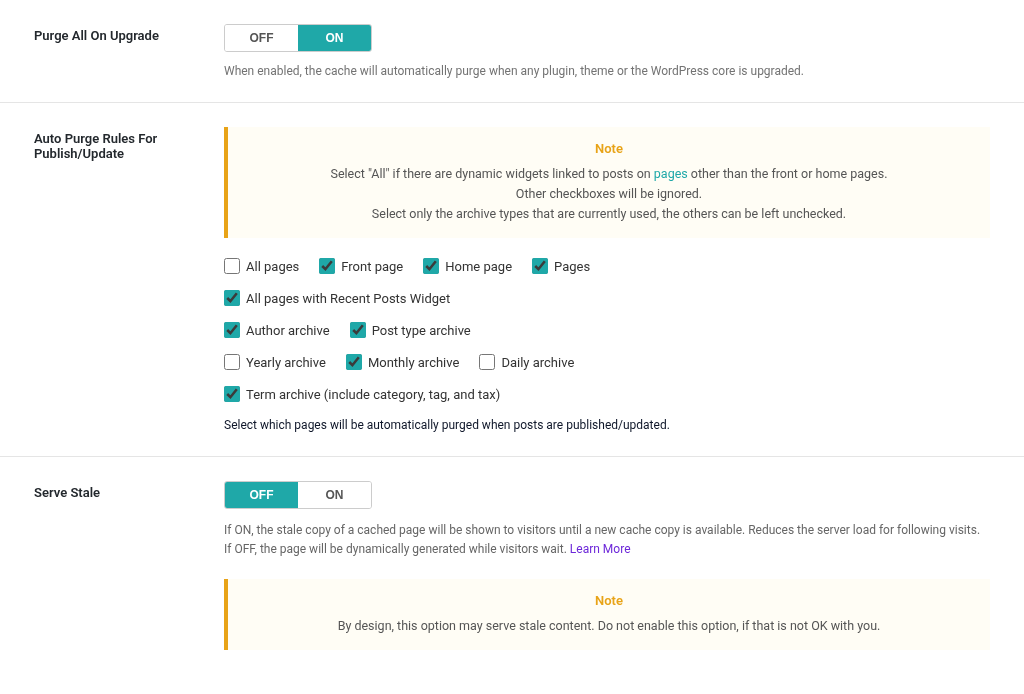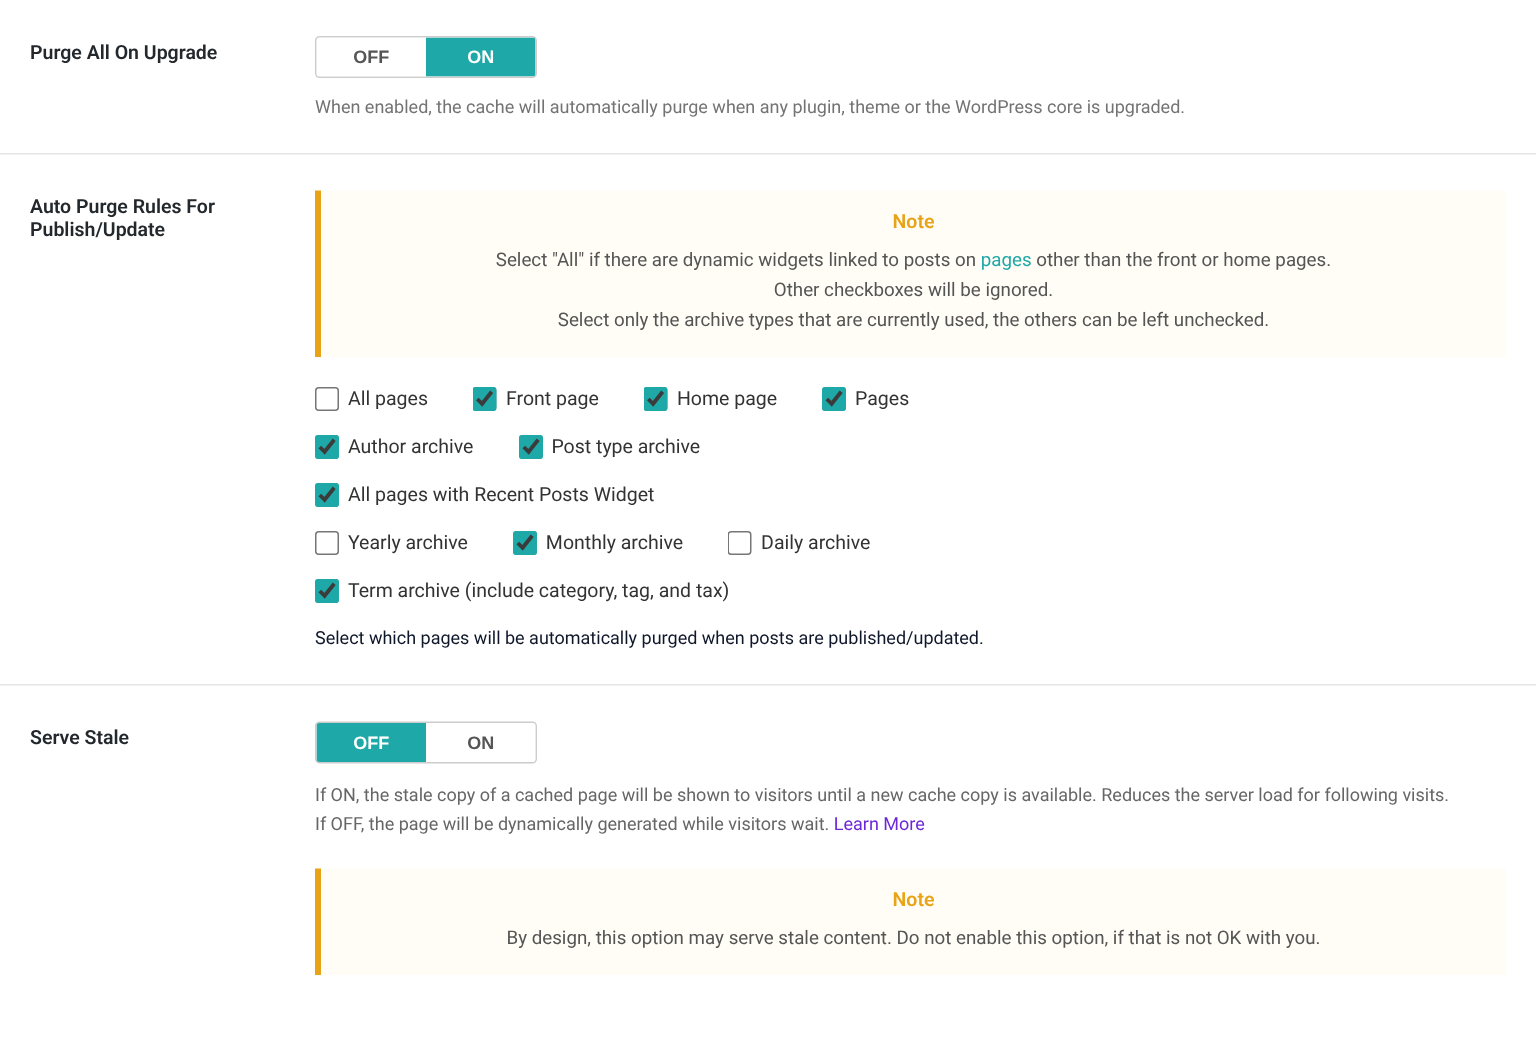--- a/index.html
+++ b/index.html
@@ -10,21 +10,21 @@
       color: #333;
     }
     .page-wrapper {
       background: #fff;
       max-width: 1024px;
       margin: 0 auto;
       padding: 0;
     }
     .settings-section {
       display: flex;
-      padding: 24px 20px;
+      padding: 24px 34px;
       border-bottom: 1px solid #e5e5e5;
     }
     .settings-label {
       width: 190px;
       min-width: 190px;
       font-weight: 600;
       font-size: 13px;
       color: #23282d;
       padding-top: 4px;
       padding-right: 20px;
@@ -89,21 +89,21 @@
       font-size: 12.5px;
       color: #555;
       line-height: 1.6;
     }
 
     
     .checkbox-row {
       display: flex;
       align-items: flex-start;
       flex-wrap: wrap;
-      gap: 12px;
+      gap: 2px;
       margin-bottom: 16px;
     }
     .checkbox-item {
       display: flex;
       align-items: center;
       gap: 6px;
       margin-right: 18px;
     }
     .checkbox-item label {
       font-size: 13px;
@@ -182,33 +182,33 @@
           <label for="home_page">Home page</label>
         </div>
         <div class="checkbox-item">
           <input type="checkbox" id="pages" checked="" style="">
           <label for="pages">Pages</label>
         </div>
       </div>
 
       <div class="checkbox-row">
         <div class="checkbox-item">
+          <input type="checkbox" id="recent_posts_widget" checked="" style="">
+          <label for="recent_posts_widget">All pages with Recent Posts Widget</label>
+        </div>
+      </div>
+
+      <div class="checkbox-row">
+        <div class="checkbox-item">
           <input type="checkbox" id="author_archive" checked="" style="">
           <label for="author_archive">Author archive</label>
         </div>
         <div class="checkbox-item">
           <input type="checkbox" id="post_type_archive" checked="" style="">
           <label for="post_type_archive">Post type archive</label>
-        </div>
-      </div>
-
-      <div class="checkbox-row">
-        <div class="checkbox-item">
-          <input type="checkbox" id="recent_posts_widget" checked="" style="">
-          <label for="recent_posts_widget">All pages with Recent Posts Widget</label>
         </div>
       </div>
 
       <div class="checkbox-row">
         <div class="checkbox-item">
           <input type="checkbox" id="yearly_archive" style="">
           <label for="yearly_archive">Yearly archive</label>
         </div>
         <div class="checkbox-item">
           <input type="checkbox" id="monthly_archive" checked="" style="">

